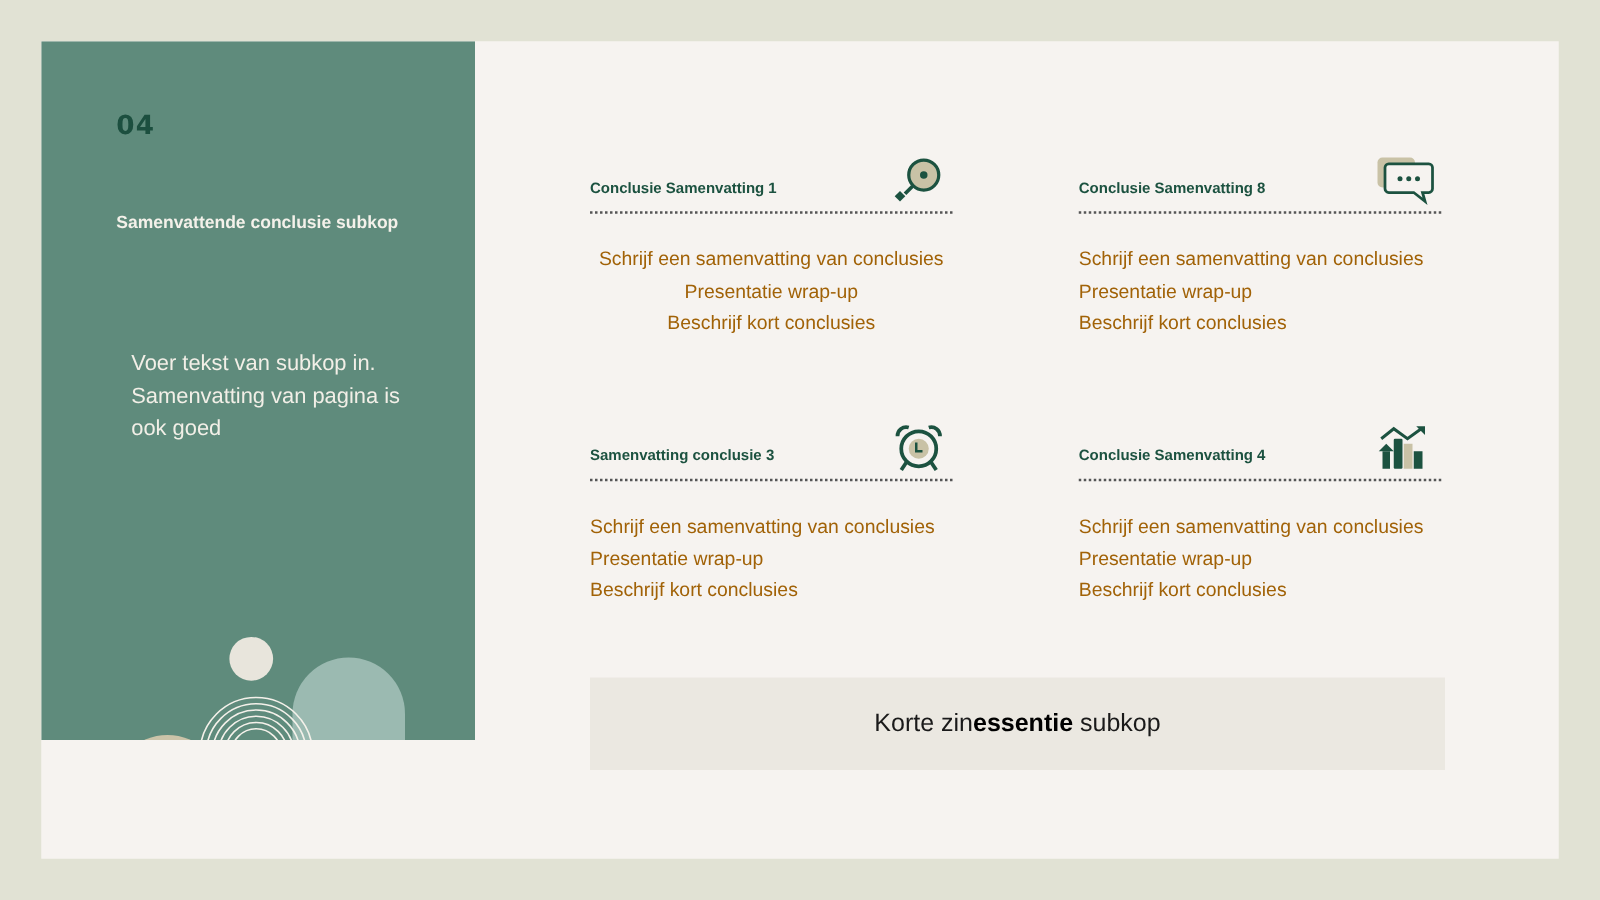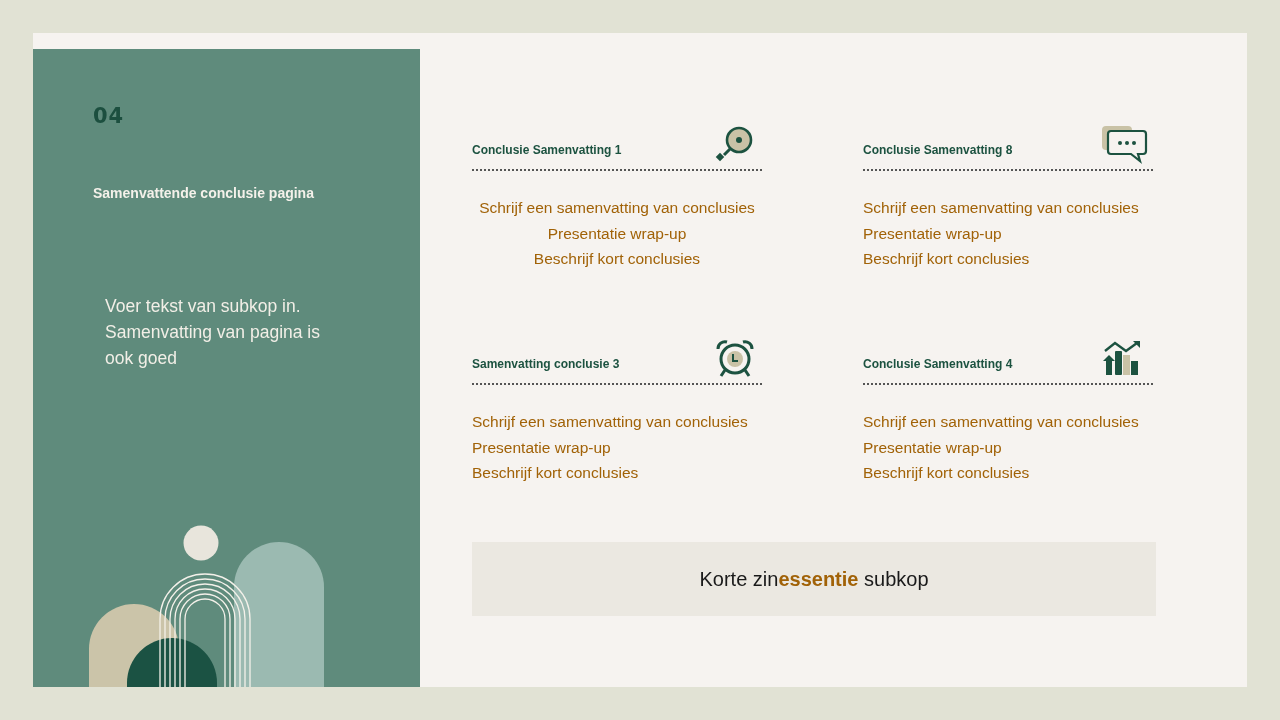--- a/index.html
+++ b/index.html
@@ -1,44 +1,44 @@
 <!DOCTYPE html>
 <html><head>
 <meta charset="utf-8">
 <style>
   html, body { margin:0; padding:0; }
   body {
     width:1280px; height:720px; background:#e1e2d4; position:relative; overflow:hidden;
     font-family:"Liberation Sans", sans-serif;
   }
   .slide { position:absolute; left:33px; top:33px; width:1214px; height:654px; background:#f6f3f0; overflow:hidden; }
-  .side { position:absolute; left:0; top:16px; width:347px; height:654px; background:#5f8b7c; overflow:hidden;padding-left:40px; }
+  .side { position:absolute; left:0; top:0; width:347px; height:559px; background:#5f8b7c; overflow:hidden; }
   .num { position:absolute; left:60px; top:55px; font-size:21px; font-weight:bold; color:#1c4f3f; letter-spacing:1px; font-family:"DejaVu Sans", sans-serif; }
   .side-title { position:absolute; left:60px; top:136px; font-size:14px; font-weight:bold; color:#f4f1ea; }
   .side-sub { position:absolute; left:60px; top:244px; width:240px; font-size:17.5px; line-height:26px; color:#f2efe7; white-space:pre-line;margin-left:12px; }
   .deco { position:absolute; left:0; top:0; }
 
   .card { position:absolute; width:290px; }
   .card-head { position:relative; height:46px; border-bottom:2px dotted #555; }
   .card-title { position:absolute; left:0; top:20px; font-size:12px; font-weight:bold; color:#1c5240; }
   .card-icon { position:absolute; right:6px; top:2px; width:42px; height:40px; }
   .card-list { margin:0; padding:0; list-style:none; margin-top:24px; }
   .card-list li { font-size:15.5px; line-height:25.5px; color:#a16207; white-space:nowrap; }
 
   .footer-box { position:absolute; left:439px; top:509px; width:684px; height:74px; background:#ebe8e1; display:flex; align-items:center; justify-content:center; }
   .footer-text { font-size:20px; color:#1a1a1a; }
-  .footer-text .accent { color:#a16207; font-weight:bold; }
+  .footer-text .accent { color:#000000; font-weight:bold; }
 </style>
 </head>
 <body>
 
 <div class="slide">
   <div class="side">
     <div class="num">04</div>
-    <div class="side-title">Samenvattende conclusie pagina</div>
+    <div class="side-title">Samenvattende conclusie subkop</div>
     <div class="side-sub">Voer tekst van subkop in.
  Samenvatting van pagina is
  ook goed</div>
 
     <svg class="deco" width="347" height="654" viewBox="0 0 347 654">
 
       <path d="M201 654 V538 A45 45 0 0 1 291 538 V654 Z" fill="#9bbab1"></path>
 
       <path d="M56 654 V600 A45 45 0 0 1 146 600 V654 Z" fill="#cbc4a9"></path>
 

